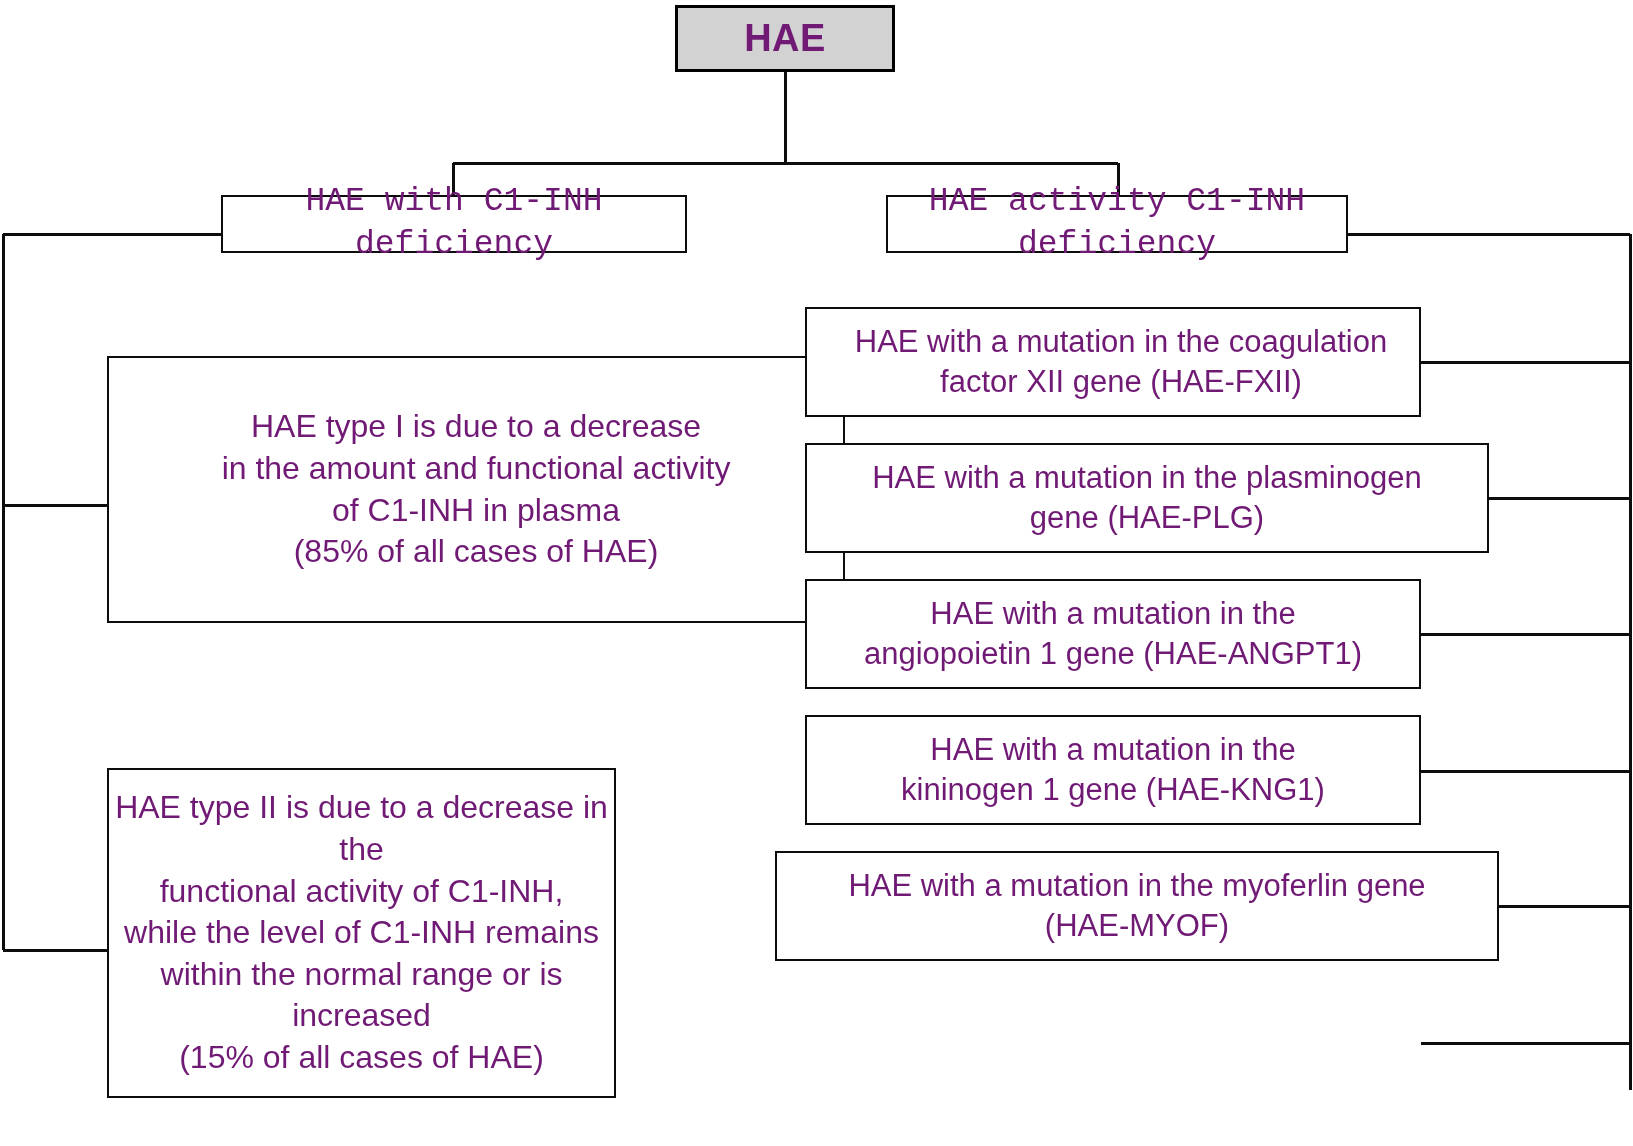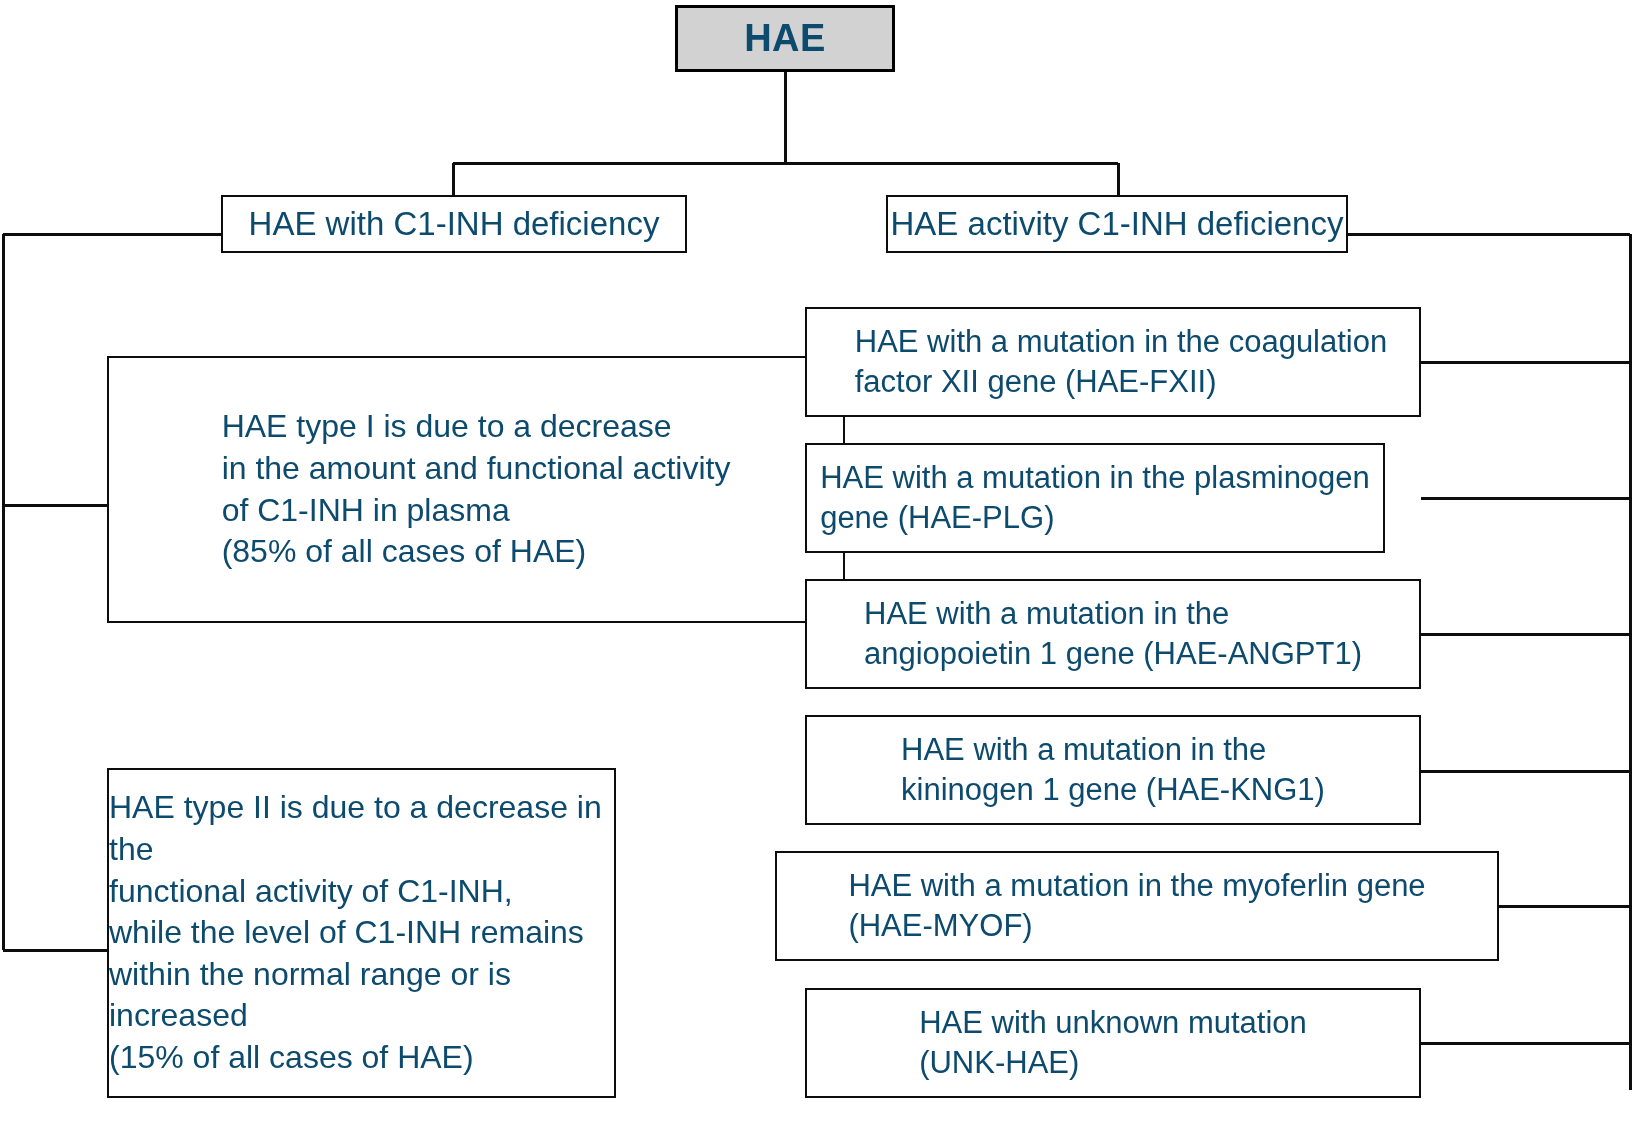--- a/index.html
+++ b/index.html
@@ -27,35 +27,37 @@
     pointer-events: none;
   }
   .node {
     position: absolute;
     box-sizing: border-box;
     background: #ffffff;
     border: 2px solid #0d0d0d;
     display: flex;
     align-items: center;
     justify-content: center;
-    color: #0c4a6e;
+    text-align: center;
+    color: #701a75;
     line-height: 1.30;
     white-space: pre-line;
     z-index: 2;
   }
   .node-root {
     background: #d2d2d2;
     border: 3px solid #000000;
     font-weight: bold;
     font-size: 38px;
     letter-spacing: 0.5px;
   }
   .node-branch {
     font-size: 33px;
     border-width: 2px;
+    font-family: Liberation Mono, monospace;
   }
   .node-detail {
     font-size: 32px;
     border-width: 2px;
   }
   .node-gene {
     font-size: 31px;
     border-width: 2px;
   }
 </style>
@@ -115,38 +117,34 @@
 while the level of C1-INH remains
 within the normal range or is increased
 (15% of all cases of HAE)</span>
   </div>
 
   <div class="node node-gene" style="left:805px; top:307px; width:616px; height:110px;padding-left:16px;">
     <span>HAE with a mutation in the coagulation
 factor XII gene (HAE-FXII)</span>
   </div>
 
-  <div class="node node-gene" style="left:805px; top:443px; width:580px; height:110px;">
+  <div class="node node-gene" style="left:805px; top:443px; width:684px; height:110px;">
     <span>HAE with a mutation in the plasminogen
 gene (HAE-PLG)</span>
   </div>
 
   <div class="node node-gene" style="left:805px; top:579px; width:616px; height:110px;">
     <span>HAE with a mutation in the
 angiopoietin 1 gene (HAE-ANGPT1)</span>
   </div>
 
   <div class="node node-gene" style="left:805px; top:715px; width:616px; height:110px;">
     <span>HAE with a mutation in the
 kininogen 1 gene (HAE-KNG1)</span>
   </div>
 
   <div class="node node-gene" style="left:775px; top:851px; width:724px; height:110px;">
     <span>HAE with a mutation in the myoferlin gene
 (HAE-MYOF)</span>
   </div>
 
-  <div class="node node-gene" style="left:805px; top:988px; width:616px; height:110px;">
-    <span>HAE with unknown mutation
-(UNK-HAE)</span>
-  </div>
 
 </div>
 
 </body></html>

